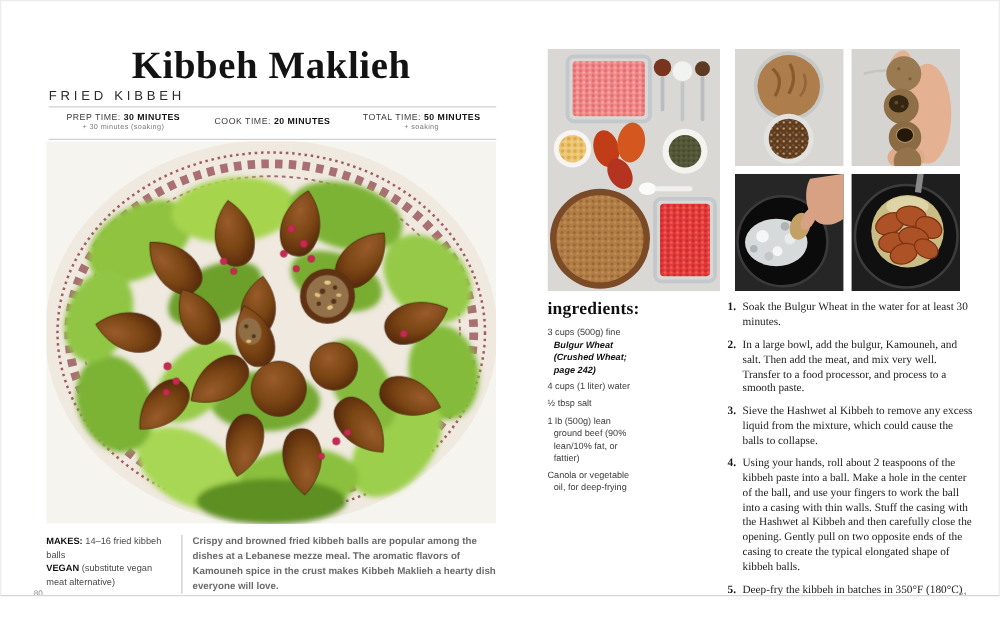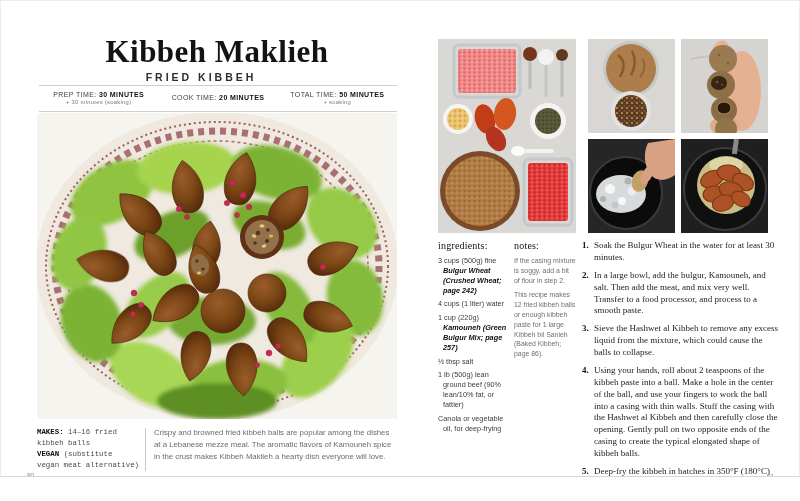--- a/index.html
+++ b/index.html
@@ -5,48 +5,48 @@
   * { margin:0; padding:0; box-sizing:border-box; }
   html,body { width:800px; height:501px; background:#fff; }
   body { font-family:"Liberation Sans", sans-serif; color:#222; }
   .spread { position:relative; width:800px; height:477px; background:#fff;
             border:1px solid #ececec; border-bottom:1px solid #d6d6d6; overflow:hidden; }
 
   
   .title { position:absolute; left:36px; top:33px; width:360px; text-align:center;
            font-family:"Liberation Serif", serif; font-weight:bold; font-size:31px;
            letter-spacing:.5px; color:#131313; }
-  .subtitle { position:absolute; left:20px; top:70px; width:360px; text-align:center;
-              font-size:10.5px; font-weight:bold; letter-spacing:3px; color:#2c2c2c; }
+  .subtitle { position:absolute; left:38px; top:70px; width:360px; text-align:left;
+              font-size:10.5px; font-weight:normal; letter-spacing:3px; color:#2c2c2c; }
   .timebar { position:absolute; left:38px; top:84px; width:358px; height:27px;
              border-top:1px solid #cfcfcf; border-bottom:1px solid #cfcfcf;
              display:flex; align-items:center; }
   .tb-col { flex:1; text-align:center; line-height:1.25; }
   .tb-main { font-size:7px; letter-spacing:.4px; color:#3d3d3d; }
   .tb-main .b { font-weight:bold; color:#111; }
   .tb-sub { font-size:5.8px; color:#7a7a7a; letter-spacing:.3px; }
   .hero { position:absolute; left:36px; top:112px; width:360px; height:306px; overflow:hidden; }
   .inforow { position:absolute; left:36px; top:426px; width:360px; display:flex; }
-  .makes { width:102px; font-size:7.4px; line-height:1.5; color:#4a4a4a;font-family:Liberation Mono, monospace; }
+  .makes { width:102px; font-size:7.4px; line-height:1.5; color:#4a4a4a; }
   .makes .b { font-weight:bold; color:#111; }
   .vdiv { width:1px; background:#c9c9c9; margin:1px 8px 0 6px; }
-  .desc { flex:1; font-size:7.8px; line-height:1.55; color:#6b6b6b; }
+  .desc { flex:1; font-size:7.8px; line-height:1.55; color:#6b6b6b;font-weight:bold; }
   .pagenum { position:absolute; font-size:6.5px; color:#8a8a8a; }
   .pn-left { left:26px; top:471px; }
   .pn-right { left:766px; top:472px; }
 
   
   .ing-photo { position:absolute; left:437px; top:38px; width:138px; height:194px; }
   .grid { position:absolute; left:587px; top:38px; width:180px; height:194px;
           display:grid; grid-template-columns:1fr 1fr; grid-template-rows:1fr 1fr; gap:6px; }
   .cell { overflow:hidden; }
   svg { display:block; width:100%; height:100%; }
 
   
-  .col-head { font-family:"Liberation Serif", serif; font-weight:normal; font-size:10px;
+  .col-head { font-family:"Liberation Serif", serif; font-weight:bold; font-size:14px;
               color:#101010; letter-spacing:.2px; margin-bottom:5px; }
   .ing-col { position:absolute; left:437px; top:239px; width:73px; }
   .ing-item { font-size:7.3px; line-height:1.35; color:#3c3c3c; margin-bottom:4px;
               padding-left:5px; text-indent:-5px; }
   .ing-item .b { font-weight:bold; color:#101010;font-style:italic; }
   .notes-col { position:absolute; left:513px; top:239px; width:62px; }
   .note-p { font-size:6.9px; line-height:1.42; color:#6e6e6e; margin-bottom:5px; }
   .steps-col { position:absolute; left:581px; top:239px; width:198px; }
   .step { display:flex; margin-bottom:6px; font-family:"Liberation Serif", serif; }
   .step-num { width:12px; flex:none; font-weight:bold; font-size:9px; line-height:1.32; color:#161616; }
@@ -305,34 +305,26 @@
         </g>
       </svg>
     </div>
   </div>
 
   <div class="ing-col">
     <div class="col-head">ingredients:</div>
     <div>
         <div class="ing-item"><span>3 cups (500g) fine </span><span class="b">Bulgur Wheat (Crushed Wheat; page 242)</span></div>
         <div class="ing-item"><span>4 cups (1 liter) water</span></div>
-        <div class="ing-item"><span>1 cup (220g) </span><span class="b">Kamouneh (Green Bulgur Mix; page 257)</span></div>
         <div class="ing-item"><span>½ tbsp salt</span></div>
         <div class="ing-item"><span>1 lb (500g) lean ground beef (90% lean/10% fat, or fattier)</span></div>
         <div class="ing-item"><span>Canola or vegetable oil, for deep-frying</span></div>
       </div>
   </div>
 
-  <div class="notes-col">
-    <div class="col-head">notes:</div>
-    <div>
-        <p class="note-p">If the casing mixture is soggy, add a bit of flour in step 2.</p>
-        <p class="note-p">This recipe makes 12 fried kibbeh balls or enough kibbeh paste for 1 large Kibbeh bil Sanieh (Baked Kibbeh; page 86).</p>
-      </div>
-  </div>
 
   <div class="steps-col">
     <div>
         <div class="step">
           <span class="step-num">1.</span>
           <span class="step-text">Soak the Bulgur Wheat in the water for at least 30 minutes.</span>
         </div>
         <div class="step">
           <span class="step-num">2.</span>
           <span class="step-text">In a large bowl, add the bulgur, Kamouneh, and salt. Then add the meat, and mix very well. Transfer to a food processor, and process to a smooth paste.</span>

